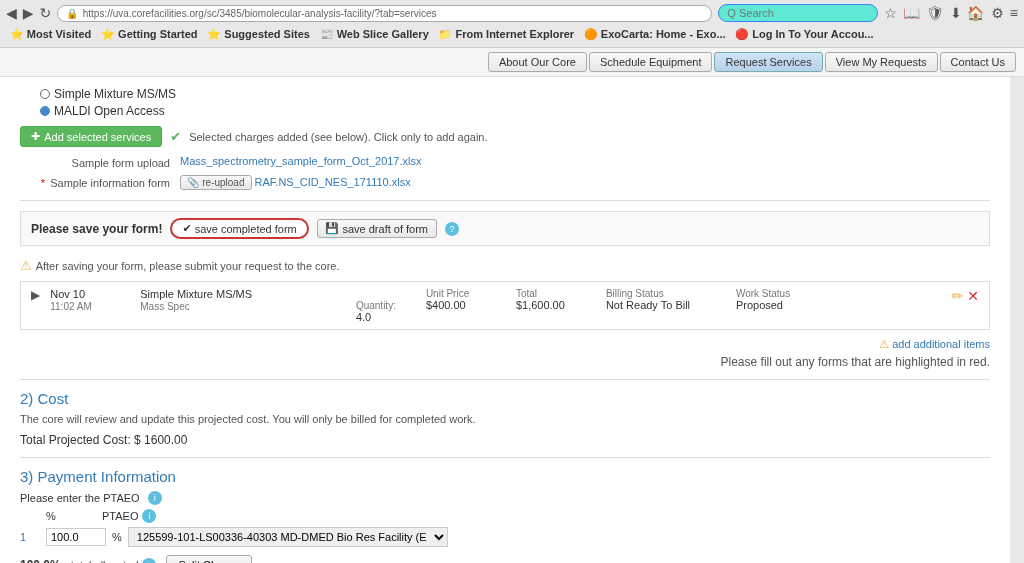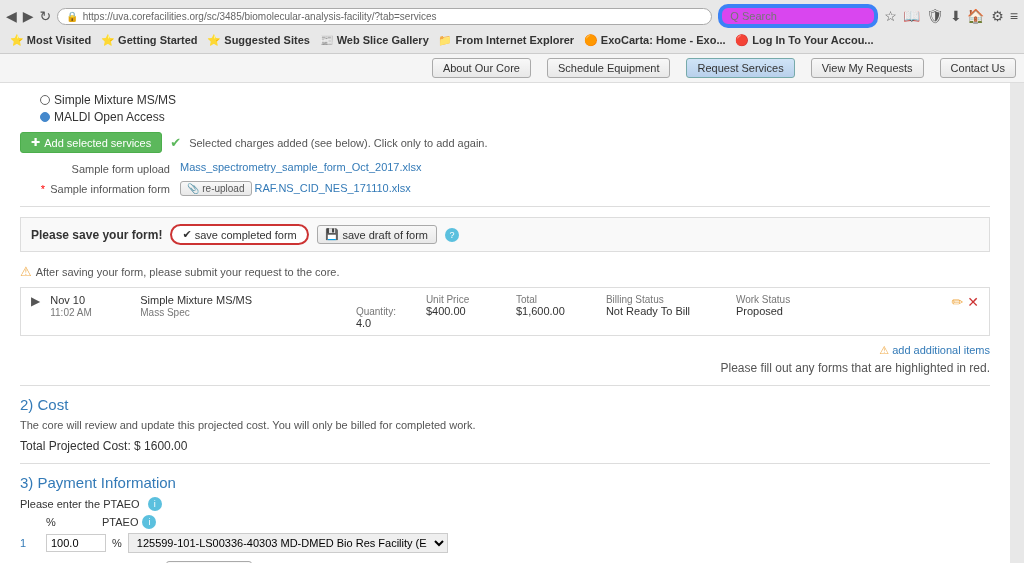--- a/index.html
+++ b/index.html
@@ -4,27 +4,27 @@
   <style>
     * { box-sizing: border-box; margin: 0; padding: 0; }
     body { font-family: Arial, sans-serif; font-size: 12px; background: #f0f0f0; color: #333; }
 
     
     .browser-chrome { background: #e8e8e8; padding: 4px 6px; border-bottom: 1px solid #ccc; }
     .browser-toolbar { display: flex; align-items: center; gap: 6px; margin-bottom: 4px; }
     .browser-btn { font-size: 14px; cursor: pointer; color: #555; background: none; border: none; }
     .browser-url { flex: 1; background: white; border: 1px solid #aaa; border-radius: 10px; padding: 2px 8px; font-size: 11px; color: #333; display: flex; align-items: center; gap: 4px; }
     .browser-url span { color: #666; font-size: 10px; }
-    .browser-search { background: #d946ef; border: 4px solid #3b82f6; border-radius: 10px; padding: 2px 8px; font-size: 11px; width: 160px; }
+    .browser-search { background: #5eead4; border: 1px solid #3b82f6; border-radius: 10px; padding: 2px 8px; font-size: 11px; width: 160px; }
     .browser-icons { display: flex; gap: 6px; align-items: center; color: #555; font-size: 14px; }
     .bookmarks-bar { display: flex; gap: 10px; align-items: center; padding: 2px 4px; font-size: 11px; color: #333; }
     .bookmarks-bar a { color: #333; text-decoration: none; white-space: nowrap; font-weight: bold; }
 
     
-    .top-nav { display: flex; justify-content: flex-end; padding: 4px 8px; background: #f5f5f5; border-bottom: 1px solid #ddd; gap: 16px; }
+    .top-nav { display: flex; justify-content: flex-end; padding: 4px 8px; background: #f5f5f5; border-bottom: 1px solid #ddd; gap: 2px; }
     .top-nav-btn { background: linear-gradient(to bottom, #f8f8f8, #e8e8e8); border: 1px solid #aaa; border-radius: 3px; padding: 3px 10px; font-size: 11px; cursor: pointer; color: #333; }
     .top-nav-btn.active { background: linear-gradient(to bottom, #d0e4f7, #b8d0eb); border-color: #7aa; }
 
     
     .main-content { background: white; margin: 0; padding: 10px 20px; min-height: 450px; }
 
     
     .service-options { margin-bottom: 8px; padding-left: 20px; }
     .service-option { display: flex; align-items: center; gap: 4px; margin-bottom: 3px; font-size: 12px; }
     .radio-dot { width: 10px; height: 10px; border-radius: 50%; border: 1px solid #666; display: inline-block; background: white; }

